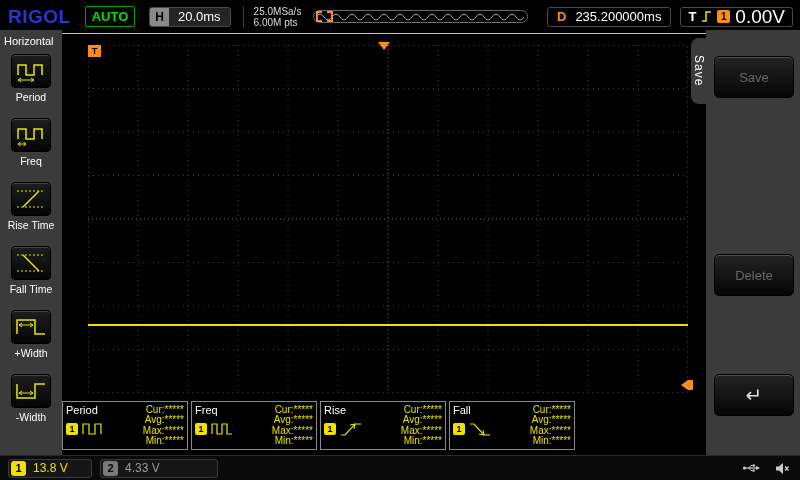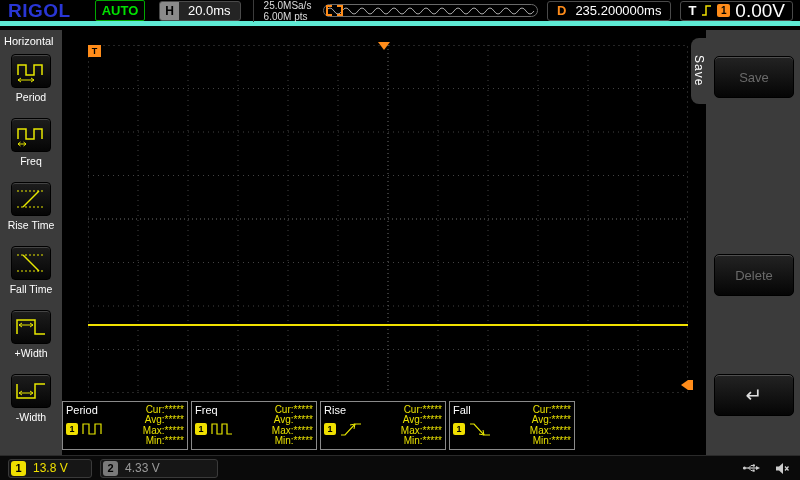--- a/index.html
+++ b/index.html
@@ -1,22 +1,22 @@
 <!DOCTYPE html>
 <html><head>
 <meta charset="utf-8">
 <style>
   * { margin:0; padding:0; box-sizing:border-box; }
   body { background:#222; font-family:"Liberation Sans", sans-serif; }
   .screen { position:relative; width:800px; height:480px; background:#000; overflow:hidden; }
 
   
-  .top-bar { position:absolute; left:0; top:0; width:800px; height:26px; display:flex; align-items:center; background:#000; border-bottom:5px solid #5eead4; padding:0 5px; }
+  .top-bar { position:absolute; left:0; top:0; width:800px; height:34px; display:flex; align-items:center; background:#000; border-bottom:1px solid #5eead4; padding:0 5px; }
   .logo { color:#2936d5; font-weight:bold; font-size:19px; letter-spacing:0.5px; margin-left:3px; }
-  .auto-badge { margin-left:24px; border:1px solid #00a800; color:#00e000; font-weight:bold; font-size:13px; padding:2px 6px; border-radius:2px; }
+  .auto-badge { margin-left:14px; border:1px solid #00a800; color:#00e000; font-weight:bold; font-size:13px; padding:2px 6px; border-radius:2px; }
   .h-box { margin-left:14px; display:flex; align-items:center; height:20px; background:#242424; border:1px solid #4a4a4a; border-radius:3px; overflow:hidden; }
   .h-label { background:#8a8a8a; color:#000; font-weight:bold; font-size:12px; padding:0 5px; height:100%; display:flex; align-items:center; }
   .h-value { color:#fff; font-size:13px; padding:0 9px; }
   .acq { margin-left:12px; padding-left:10px; border-left:1px solid #3c3c3c; font-size:10px; color:#ddd; line-height:11px; }
   .mem-bar { position:relative; margin-left:12px; width:215px; height:13px; border:1px solid #6a6a6a; border-radius:7px; background:#000; }
   .d-box { margin-left:auto; display:flex; align-items:center; height:20px; border:1px solid #4a4a4a; border-radius:3px; padding:0 9px; gap:9px; }
   .d-label { color:#ff8c1a; font-weight:bold; font-size:13px; }
   .d-value { color:#fff; font-size:13px; }
   .t-box { margin-left:9px; margin-right:2px; display:flex; align-items:center; height:20px; border:1px solid #4a4a4a; border-radius:3px; padding:0 7px; gap:5px; }
   .t-label { color:#fff; font-weight:bold; font-size:13px; }

